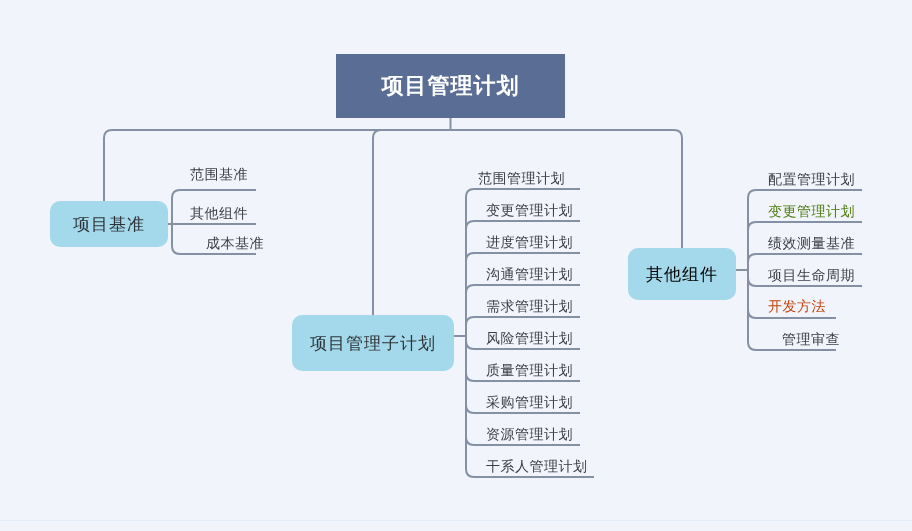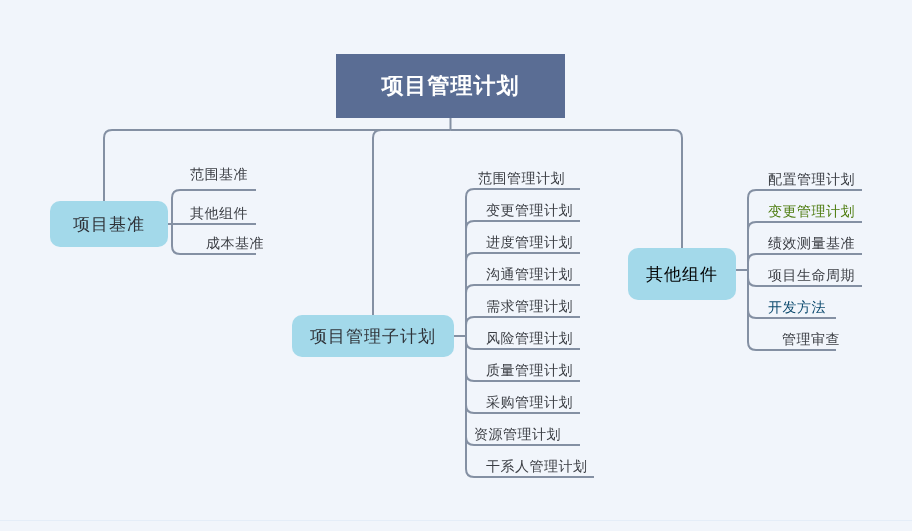--- a/index.html
+++ b/index.html
@@ -63,34 +63,34 @@
       <path d="M 748 270 V 342 Q 748 350 756 350 H 836" stroke="#8490a3"></path>
     </svg>
 
   <div class="root-topic" style="background: rgb(90, 109, 148); color: rgb(255, 255, 255);">项目管理计划</div>
 
   <div id="nodes">
       <div class="topic" style="left: 50px; top: 201px; width: 118px; height: 46px; background: rgb(163, 217, 234); color: rgb(47, 51, 57);">项目基准</div>
       <div class="subtopic" style="left: 190px; top: 164px; color: rgb(59, 62, 68); font-family: Liberation Serif, serif;">范围基准</div>
       <div class="subtopic" style="left: 190px; top: 202px; color: rgb(59, 62, 68);">其他组件</div>
       <div class="subtopic" style="left: 178px; top: 232px; color: rgb(59, 62, 68); margin-left: 28px;">成本基准</div>
-      <div class="topic" style="left: 292px; top: 315px; width: 162px; height: 42px; background: rgb(163, 217, 234); color: rgb(47, 51, 57);">项目管理子计划</div>
+      <div class="topic" style="left: 292px; top: 315px; width: 162px; height: 56px; background: rgb(163, 217, 234); color: rgb(47, 51, 57);">项目管理子计划</div>
       <div class="subtopic" style="left: 478px; top: 167px; color: rgb(59, 62, 68);">范围管理计划</div>
       <div class="subtopic" style="left: 486px; top: 199px; color: rgb(59, 62, 68);">变更管理计划</div>
       <div class="subtopic" style="left: 486px; top: 231px; color: rgb(59, 62, 68);">进度管理计划</div>
       <div class="subtopic" style="left: 486px; top: 263px; color: rgb(59, 62, 68);">沟通管理计划</div>
       <div class="subtopic" style="left: 486px; top: 295px; color: rgb(59, 62, 68);">需求管理计划</div>
       <div class="subtopic" style="left: 486px; top: 327px; color: rgb(59, 62, 68);">风险管理计划</div>
       <div class="subtopic" style="left: 486px; top: 359px; color: rgb(59, 62, 68);">质量管理计划</div>
       <div class="subtopic" style="left: 486px; top: 391px; color: rgb(59, 62, 68);">采购管理计划</div>
-      <div class="subtopic" style="left: 474px; top: 423px; color: rgb(59, 62, 68);">资源管理计划</div>
+      <div class="subtopic" style="left: 486px; top: 423px; color: rgb(59, 62, 68);">资源管理计划</div>
       <div class="subtopic" style="left: 486px; top: 455px; color: rgb(59, 62, 68);">干系人管理计划</div>
       <div class="topic" style="left: 628px; top: 248px; width: 108px; height: 52px; background: rgb(163, 217, 234); color: #000000;">其他组件</div>
       <div class="subtopic" style="left: 768px; top: 168px; color: rgb(59, 62, 68);">配置管理计划</div>
       <div class="subtopic" style="left: 768px; top: 200px; color: #4d7c0f;">变更管理计划</div>
       <div class="subtopic" style="left: 768px; top: 232px; color: rgb(59, 62, 68);">绩效测量基准</div>
       <div class="subtopic" style="left: 768px; top: 264px; color: rgb(59, 62, 68);">项目生命周期</div>
-      <div class="subtopic" style="left: 768px; top: 296px; color: #0c4a6e;">开发方法</div>
+      <div class="subtopic" style="left: 768px; top: 296px; color: #c2410c; font-family: Liberation Serif, serif;">开发方法</div>
       <div class="subtopic" style="left: 768px; top: 328px; color: rgb(59, 62, 68); margin-left: 14px;">管理审查</div>
     </div>
 
   <div class="bottom-divider"></div>
 </div>
 
 </body></html>

